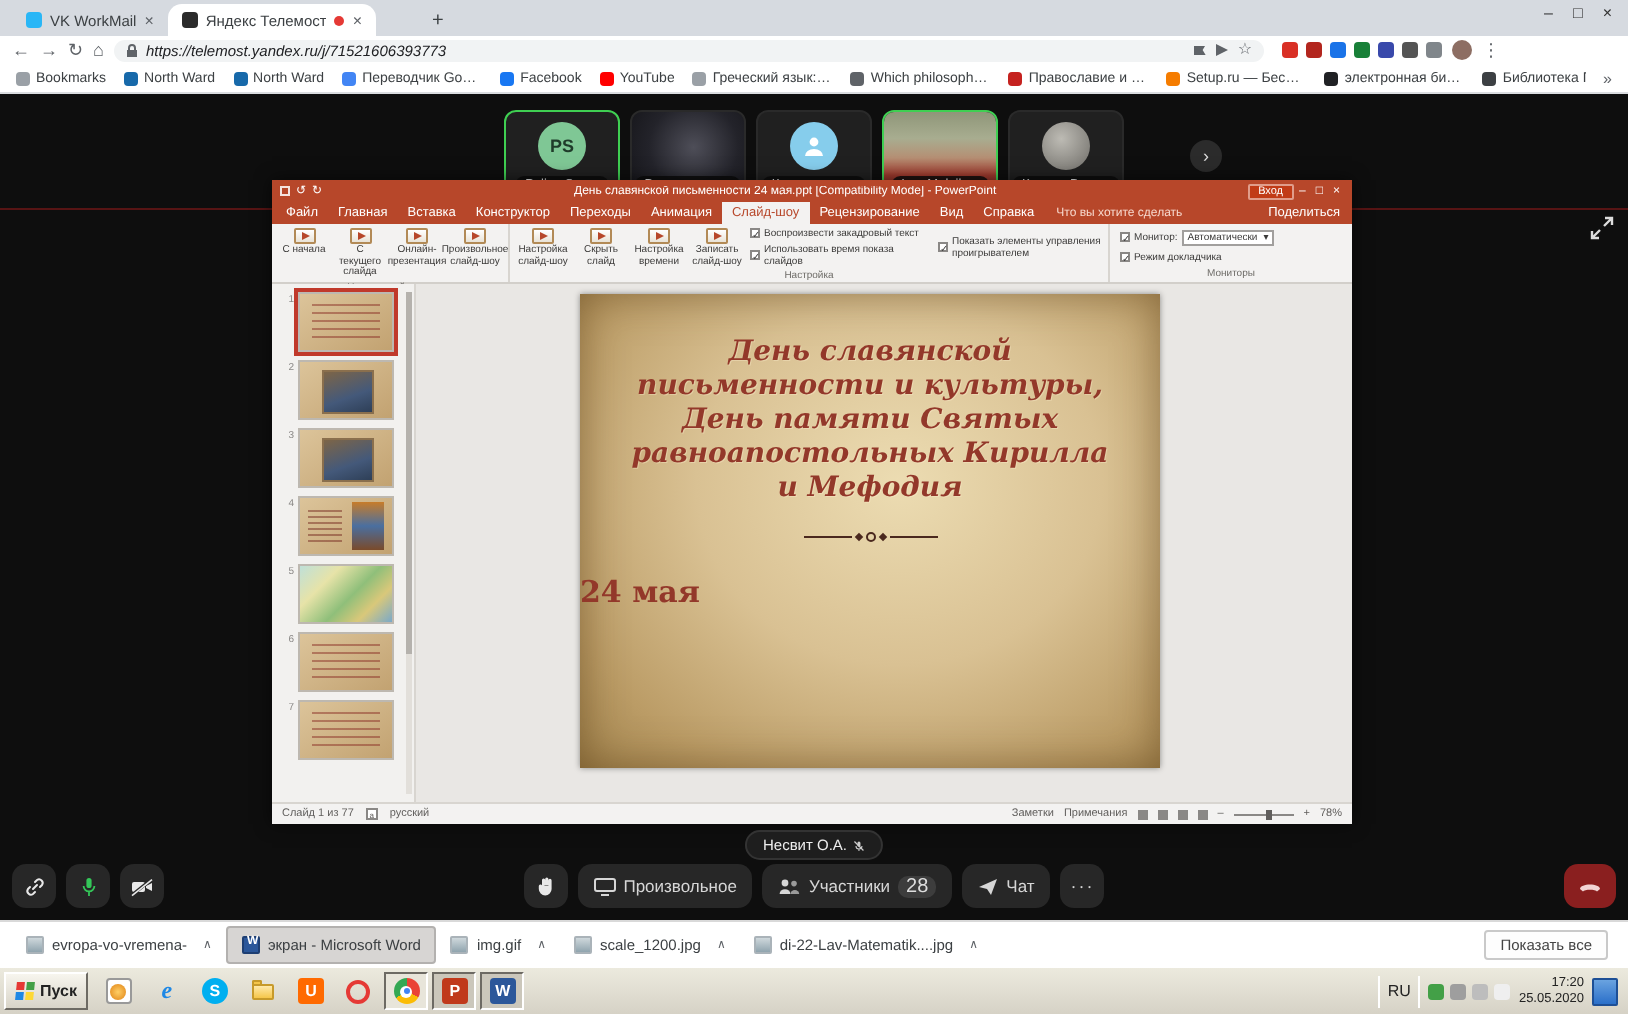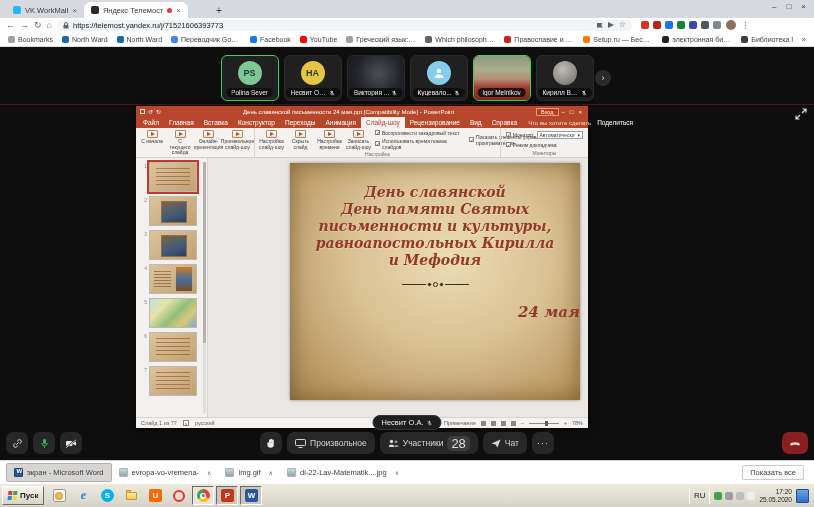--- a/index.html
+++ b/index.html
@@ -15,21 +15,21 @@
   .btlabel { white-space:nowrap; overflow:hidden; text-overflow:ellipsis; }
   .recdot { display:none; width:5px; height:5px; border-radius:50%; background:#e53935; flex:none; }
   .recdot.show { display:block; }
   .tclose { color:#5f6368; font-size:8px; flex:none; }
   .newtab { font-size:10px; color:#3c4043; margin-left:6px; padding-bottom:2px; }
   .winctl { margin-left:auto; display:flex; gap:10px; padding:2px 8px 0 0; font-size:8px; color:#333; align-self:flex-start; }
 
   .toolbar { position:absolute; top:18px; left:0; width:814px; height:14px; background:#fff; display:flex; align-items:center; gap:5px; padding:0 6px; }
   .navic { font-size:9px; color:#5f6368; line-height:1; }
   .omnibox { width:575px; height:11px; background:#f1f3f4; border-radius:6px; display:flex; align-items:center; gap:4px; padding:0 6px; font-size:7.5px; color:#202124; }
-  .omnibox .url { white-space:nowrap; overflow:hidden; }
+  .omnibox .url { white-space:nowrap; overflow:hidden;font-style:italic; }
   .lock { width:6px; height:7px; flex:none; }
   .omni-end { margin-left:auto; display:flex; gap:5px; align-items:center; }
   .flagic { width:6px; height:5px; background:#5f6368; clip-path:polygon(0 0,100% 0,75% 50%,100% 100%,0 100%); }
   .sendic { width:0; height:0; border-left:6px solid #5f6368; border-top:3px solid transparent; border-bottom:3px solid transparent; }
   .staric { font-size:8px; color:#5f6368; line-height:1; }
   .extrow { display:flex; gap:4px; align-items:center; margin-left:4px; }
   .extdot { width:8px; height:8px; border-radius:2px; }
   .avatarbtn { width:10px; height:10px; border-radius:50%; background:#8d6e63; }
   .kebab { font-size:9px; color:#5f6368; }
 
@@ -54,21 +54,21 @@
   .tile.photo2 .avatar { background:radial-gradient(circle at 40% 35%,#bdbbb4,#6f6d68) !important; }
   .namepill { position:absolute; left:50%; bottom:3px; transform:translateX(-50%); background:rgba(12,12,12,.85); border-radius:7px; padding:1px 5px; display:flex; align-items:center; gap:2px; max-width:54px; }
   .namepill span { font-size:6.5px; color:#eee; white-space:nowrap; overflow:hidden; text-overflow:ellipsis; }
   .micoff { width:6px; height:6px; flex:none; display:none; }
   .tile.muted .micoff { display:block; }
   .tiles-next { position:absolute; top:23px; right:203px; width:16px; height:16px; border-radius:50%; background:#2b2b2b; color:#ddd; font-size:9px; display:flex; align-items:center; justify-content:center; }
   .redline { position:absolute; top:57px; left:0; width:100%; height:1px; background:#571414; }
   .expandbtn { position:absolute; top:60px; right:6px; width:14px; height:14px; }
 
   
-  .pptwin { position:absolute; left:136px; top:59px; width:452px; height:322px; background:#fff; box-shadow:0 0 8px rgba(0,0,0,.6); font-family:"Liberation Sans",sans-serif; }
+  .pptwin { position:absolute; left:136px; top:43px; width:540px; height:322px; background:#fff; box-shadow:0 0 8px rgba(0,0,0,.6); font-family:"Liberation Sans",sans-serif; }
   .ppt-titlebar { height:11px; background:var(--ppt-accent); display:flex; align-items:center; gap:3px; padding:0 4px; }
   .qa { width:5px; height:5px; border:1px solid rgba(255,255,255,.85); flex:none; }
   .qaglyph { color:#fff; font-size:6px; line-height:1; }
   .ppt-title { flex:1; text-align:center; color:#fff; font-size:6px; white-space:nowrap; overflow:hidden; text-overflow:ellipsis; }
   .signin { background:#c13b17; border:1px solid rgba(255,255,255,.5); color:#fff; font-size:5.5px; padding:0 4px; border-radius:1px; }
   .pptctl { display:flex; gap:5px; color:#fff; font-size:6px; padding-right:2px; }
   .ppt-tabs { height:11px; background:var(--ppt-accent); display:flex; align-items:stretch; padding:0 2px; }
   .ptab { display:flex; align-items:center; padding:0 5px; font-size:6.5px; color:#fff; white-space:nowrap; }
   .ptab.active { background:#f3f2f1; color:var(--ppt-accent); }
   .assistant { display:flex; align-items:center; font-size:6px; color:#f7d8cd; padding:0 6px; white-space:nowrap; }
@@ -107,40 +107,40 @@
   .canvasarea { position:relative; flex:1; }
   .slide { position:absolute; left:82px; top:5px; width:290px; height:237px;
     background:radial-gradient(ellipse at 55% 40%,#ecdcb2 0%,#d9c193 45%,#bb9c66 80%,#a3854f 100%);
     box-shadow:inset 0 0 22px rgba(90,60,20,.55), 0 0 3px rgba(0,0,0,.4); }
   .slide-title { margin-top:21px; text-align:center; }
   .stl { font-family:"DejaVu Serif",serif; font-style:italic; font-weight:bold; font-size:14px; line-height:1.22; color:var(--slide-text); text-shadow:0.5px 0.5px 0 rgba(255,240,210,.35); }
   .divider { margin:13px auto 0; display:flex; align-items:center; justify-content:center; gap:2px; width:90px; }
   .divider .dl { width:24px; height:1px; background:#4a281e; }
   .divider .dd { width:3px; height:3px; background:#4a281e; transform:rotate(45deg); }
   .divider .dc { width:5px; height:5px; border:1px solid #4a281e; border-radius:50%; }
-  .slide-date { margin-top:16px; text-align:right; font-family:"DejaVu Serif",serif; font-style:italic; font-weight:bold; font-size:15px; color:var(--slide-text); }
+  .slide-date { margin-top:16px; text-align:left; font-family:"DejaVu Serif",serif; font-weight:bold; font-size:15px; color:var(--slide-text); }
 
   .ppt-status { position:absolute; left:0; right:0; bottom:0; height:11px; background:#f3f2f1; border-top:1px solid #d8d5d0; display:flex; align-items:center; font-size:5.5px; color:#605e5c; padding:0 5px; gap:6px; }
   .st-spell { width:6px; height:6px; border:1px solid #8a8886; background:#fff; font-size:4px; text-align:center; line-height:6px; }
   .st-right { margin-left:auto; display:flex; align-items:center; gap:5px; }
   .viewic { width:5px; height:5px; background:#8a8886; }
   .zoomline { width:30px; height:1px; background:#8a8886; position:relative; }
   .zoomline i { position:absolute; left:55%; top:-2px; width:3px; height:5px; background:#605e5c; }
 
   
   .sharepill { position:absolute; top:368px; left:50%; transform:translateX(-50%); background:#1e1e1e; border:1px solid #333; border-radius:9px; padding:2px 8px; display:flex; align-items:center; gap:3px; z-index:5; }
   .sharepill span { color:#eee; font-size:7.5px; white-space:nowrap; }
 
   
   .ctrlbar { position:absolute; top:385px; left:0; width:100%; height:28px; }
   .ctrl-left { position:absolute; left:6px; top:0; display:flex; gap:5px; }
   .cbtn { width:22px; height:22px; border-radius:7px; background:#272727; display:flex; align-items:center; justify-content:center; }
   .ctrl-center { position:absolute; left:0; width:100%; top:0; display:flex; justify-content:center; gap:5px; }
   .cpill { height:22px; border-radius:7px; background:#272727; display:flex; align-items:center; gap:4px; padding:0 8px; color:#d6d6d6; font-size:8.5px; white-space:nowrap; }
-  .badge { background:#3d3d3d; border-radius:5px; padding:0 4px; font-size:13px; color:#ddd; }
+  .badge { background:#3d3d3d; border-radius:5px; padding:0 4px; font-size:10px; color:#ddd; }
   .endcall { position:absolute; right:6px; top:0; width:26px; height:22px; border-radius:7px; background:var(--end-call); display:flex; align-items:center; justify-content:center; }
 
   
   .shelf { position:absolute; top:460px; left:0; width:814px; height:23px; background:#fff; border-top:1px solid #d9d9d9; display:flex; align-items:center; padding:0 6px; gap:2px; }
   .ditem { display:flex; align-items:center; gap:4px; padding:0 7px; height:100%; font-size:7.5px; color:#3c4043; flex:none; }
   .ditem .dlabel { max-width:92px; white-space:nowrap; overflow:hidden; text-overflow:ellipsis; }
   .dicon { width:9px; height:9px; border-radius:1px; background:linear-gradient(#cfd8dc,#90a4ae); border:1px solid #aab3b9; flex:none; position:relative; }
   .dcaret { color:#5f6368; font-size:6px; margin-left:4px; }
   .ditem.word { background:#d7d5d3; border:1px solid #b3b1af; border-radius:2px; height:19px; align-self:center; }
   .ditem.word .dicon { background:#2b579a; border-color:#1e3f73; }
@@ -299,35 +299,20 @@
 
         <div class="avatar" style="background: rgb(127, 199, 149);">
           <span class="init">PS</span>
 
         </div>
         <div class="namepill">
           <span>Polina Sever</span>
 
         </div>
       </div>
-      <div class="tile muted">
-
-        <div class="avatar" style="background: rgb(230, 197, 68);">
-          <span class="init">НА</span>
-
-        </div>
-        <div class="namepill">
-          <span>Несвит О.А.</span>
-          <svg class="micoff" viewBox="0 0 8 8">
-            <rect x="3" y="1" width="2" height="3.5" rx="1" fill="#ddd"></rect>
-            <path d="M2 4 a2 2 0 0 0 4 0 M4 6 v1.4" stroke="#ddd" stroke-width="0.7" fill="none"></path>
-            <line x1="1" y1="1" x2="7" y2="7" stroke="#ddd" stroke-width="0.8"></line>
-          </svg>
-        </div>
-      </div>
       <div class="tile photo muted">
 
         <div class="photobg"></div>
 
         <div class="namepill">
           <span>Виктория ...</span>
           <svg class="micoff" viewBox="0 0 8 8">
             <rect x="3" y="1" width="2" height="3.5" rx="1" fill="#ddd"></rect>
             <path d="M2 4 a2 2 0 0 0 4 0 M4 6 v1.4" stroke="#ddd" stroke-width="0.7" fill="none"></path>
             <line x1="1" y1="1" x2="7" y2="7" stroke="#ddd" stroke-width="0.8"></line>
@@ -532,22 +517,22 @@
         <div class="thscroll">
             <i></i>
           </div>
       </div>
 
       <div class="canvasarea">
         <div class="slide">
           <div class="slide-title">
 
           <div class="stl">День славянской</div>
+              <div class="stl">письменности и культуры,</div>
               <div class="stl">День памяти Святых</div>
-              <div class="stl">письменности и культуры,</div>
               <div class="stl">равноапостольных Кирилла</div>
               <div class="stl">и Мефодия</div>
             </div>
           <div class="divider">
             <span class="dl"></span>
               <span class="dd"></span>
               <span class="dc"></span>
               <span class="dd"></span>
               <span class="dl"></span>
           </div>
@@ -645,33 +630,38 @@
       <svg width="12" height="6" viewBox="0 0 12 6">
           <path d="M1 4.5 C1 1.5 11 1.5 11 4.5 L9.5 5.8 C8.8 4.5 3.2 4.5 2.5 5.8 Z" fill="#f2d4d4"></path>
         </svg>
     </div>
   </div>
 </div>
 
 <div class="shelf">
   <div style="display:flex;align-items:center;height:100%;">
 
-      <div class="ditem hl word">
-        <span class="dicon"></span>
-        <span class="dlabel">экран - Microsoft Word</span>
-
-      </div>
       <div class="ditem">
         <span class="dicon"></span>
         <span class="dlabel">evropa-vo-vremena-</span>
         <span class="dcaret">∧</span>
       </div>
+      <div class="ditem hl word">
+        <span class="dicon"></span>
+        <span class="dlabel">экран - Microsoft Word</span>
+
+      </div>
       <div class="ditem">
         <span class="dicon"></span>
         <span class="dlabel">img.gif</span>
+        <span class="dcaret">∧</span>
+      </div>
+      <div class="ditem">
+        <span class="dicon"></span>
+        <span class="dlabel">scale_1200.jpg</span>
         <span class="dcaret">∧</span>
       </div>
       <div class="ditem">
         <span class="dicon"></span>
         <span class="dlabel">di-22-Lav-Matematik....jpg</span>
         <span class="dcaret">∧</span>
       </div>
     </div>
   <div class="shelf-end">
     <span class="showall">Показать все</span>

